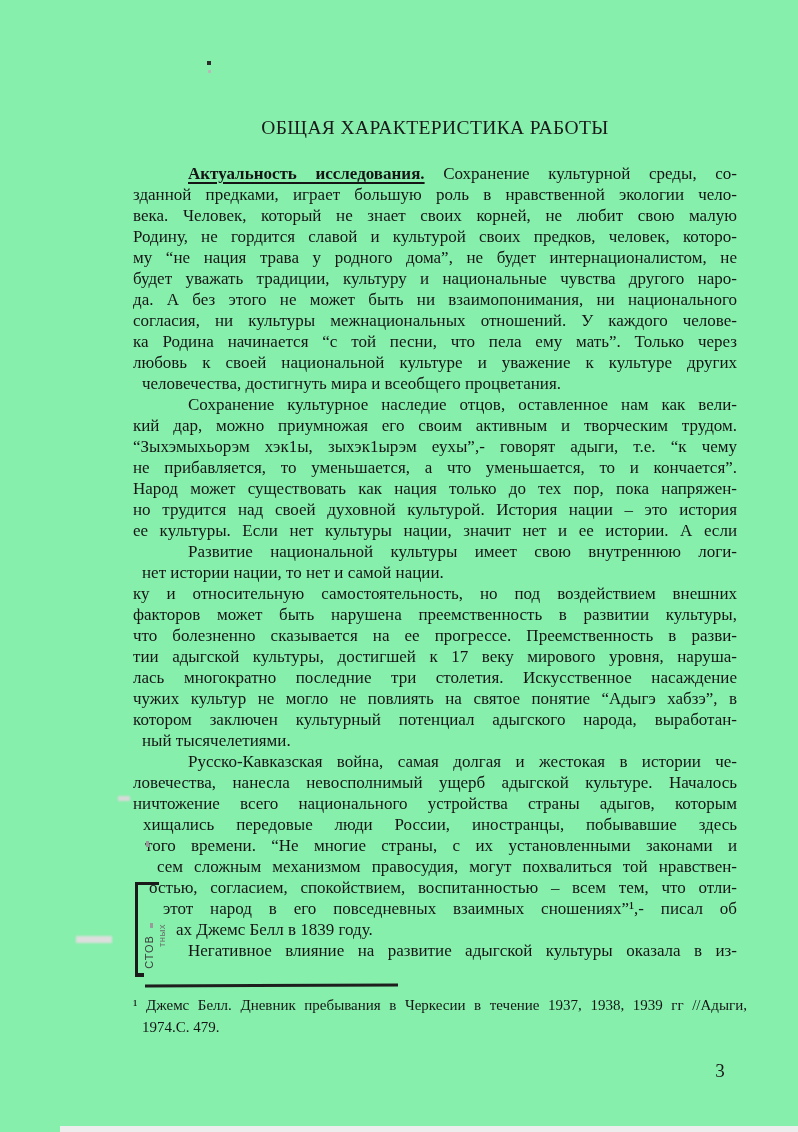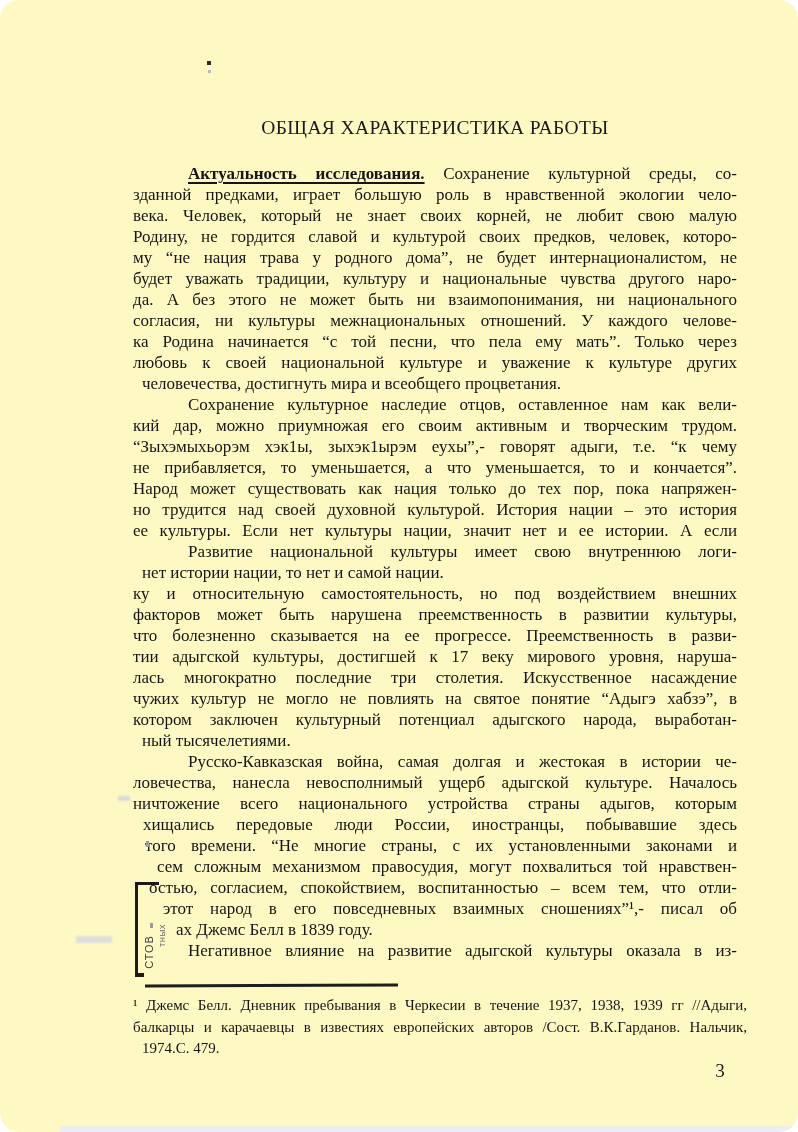--- a/index.html
+++ b/index.html
@@ -1,20 +1,19 @@
 <!DOCTYPE html>
 <html><head>
 <meta charset="utf-8">
 <style>
   html,body { margin:0; padding:0; background:#ffffff; }
   .page {
-    position:relative; width:798px; height:1132px; background:#fef9c3;
+    position:relative; width:798px; height:1132px; background:#86efac;
     overflow:hidden; font-family:"Liberation Serif","DejaVu Serif",serif;
     color:#151515;
-    border-radius:19px;
   }
   .title {
     position:absolute; left:133px; top:117px; width:604px;
     text-align:center; font-size:19.5px; letter-spacing:0.4px;
     white-space:nowrap; color:#1a1a1a;
   }
   .body {
     position:absolute; left:133px; top:163px; width:604px;
     font-size:17px; line-height:21px;
   }
@@ -130,20 +129,19 @@
   <div class="vt1">СТОВ</div>
   <div class="vt2">тных</div>
   <div class="m1"></div>
   <div class="m2"></div>
   <div class="smudge1"></div>
   <div class="smudge2"></div>
 
   <div class="footrule"></div>
   <div class="footnote">
     <div class="line">¹ Джемс Белл. Дневник пребывания в Черкесии в течение 1937, 1938, 1939 гг //Адыги,</div>
-    <div class="line">балкарцы и карачаевцы в известиях европейских авторов /Сост. В.К.Гарданов. Нальчик,</div>
     <div class="line end">1974.С. 479.</div>
   </div>
 
   <div class="pagenum">3</div>
 
   <div class="bottomband"></div>
 </div>
 
 </body></html>

